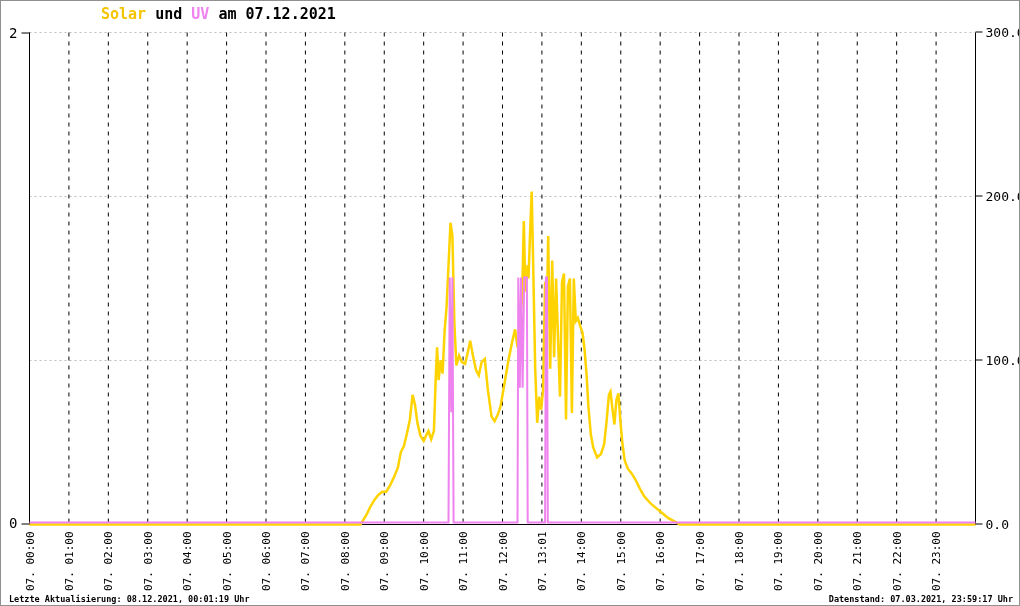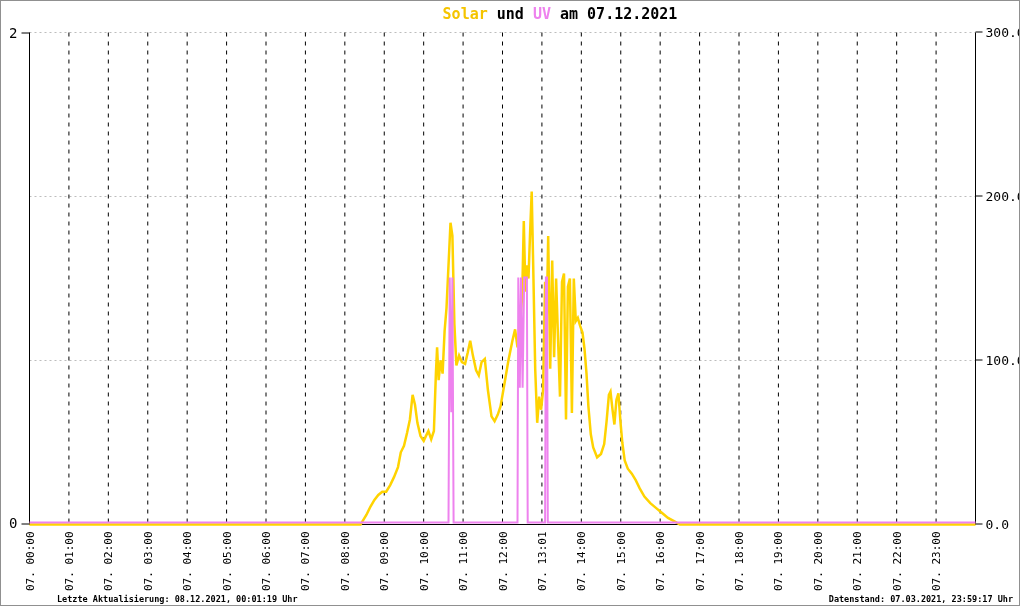--- a/index.html
+++ b/index.html
@@ -7,34 +7,33 @@
     position:relative;
     width:1018px;height:604px;
     border:1px solid #909090;
     background:#ffffff;
     font-family:"DejaVu Sans Mono","Liberation Mono",monospace;
     overflow:hidden;
   }
   .chart-title{
     position:absolute;top:4px;left:0;right:0;
     padding-left:100px;
-    text-align:center;
+    text-align:left;
     font-size:15px;font-weight:bold;
     white-space:pre;
     color:#000;
   }
   .chart-title .gold{color:#f5c400;}
   .chart-title .violet{color:#ee82ee;}
   svg.plot{position:absolute;top:0;left:0;}
   .footer{
     position:absolute;bottom:1px;left:8px;right:6px;
     display:flex;justify-content:space-between;
     font-size:8.5px;font-weight:bold;color:#000;
     white-space:pre;
-    margin-left:48px;
   }
 </style>
 </head>
 <body>
 
 <div class="frame">
 
   <div class="chart-title"><span class="gold">Solar</span><span> und </span><span class="violet">UV</span><span> am 07.12.2021</span></div>
 
   <svg id="plot" class="plot" width="1018" height="604" viewBox="0 0 1018 604">

